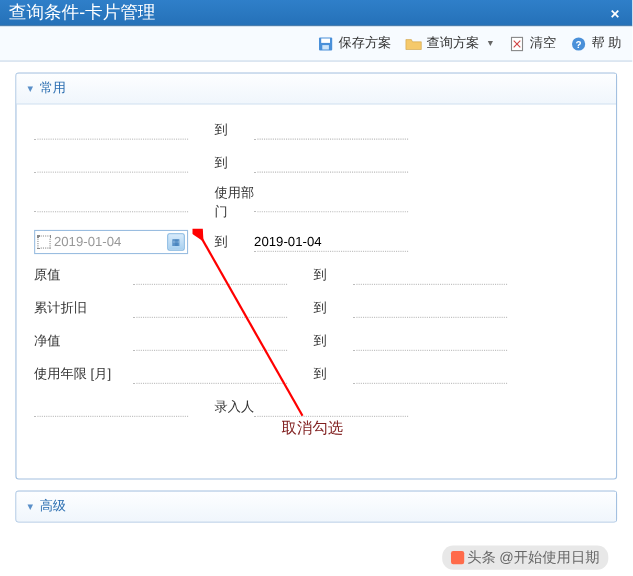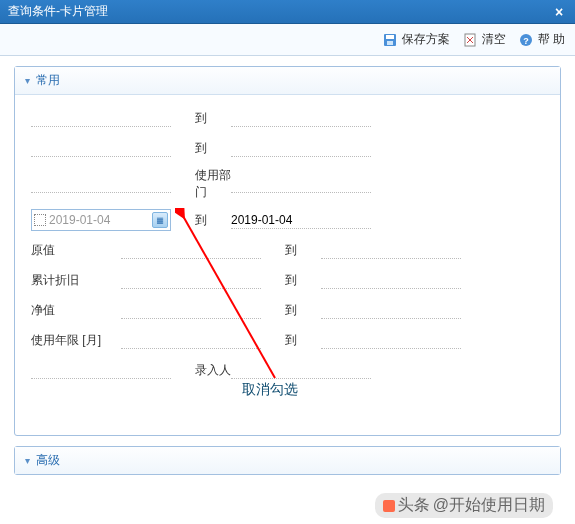--- a/index.html
+++ b/index.html
@@ -15,21 +15,21 @@
     .titlebar {
       background: linear-gradient(to bottom, #2f7fc9, #2571b8);
       color: #fff;
       height: 24px;
       display: flex;
       align-items: center;
       justify-content: space-between;
       padding: 0 8px;
       border-bottom: 1px solid #1a5a95;
     }
-    .titlebar .title { font-size: 12px; }
+    .titlebar .title { font-size: 16px; }
     .titlebar .close {
       color: #fff;
       font-size: 14px;
       font-weight: bold;
       cursor: pointer;
       width: 16px;
       text-align: center;
     }
     .toolbar {
       background: #f7fbff;
@@ -142,44 +142,44 @@
     .annotation-arrow {
       position: absolute;
       left: 160px;
       top: 113px;
       width: 160px;
       height: 180px;
       pointer-events: none;
     }
     .annotation-text {
       position: absolute;
-      left: 227px;
+      left: 241px;
       top: 286px;
-      color: #0c4a6e;
+      color: #7f1d1d;
       font-size: 14px;
       pointer-events: none;
     }
     .footer-badge {
       position: absolute;
       right: 22px;
       bottom: 6px;
       display: flex;
       align-items: center;
       gap: 2px;
       color: #666;
       font-size: 12px;
     }
     .badge-circle {
       background: #e8e8e8;
       border-radius: 10px;
       padding: 2px 8px;
       display: flex;
       align-items: center;
       gap: 3px;
-      font-size: 16px;
+      font-size: 13px;
     }
     .badge-circle .mini-icon {
       width: 12px;
       height: 12px;
       background: #ff6b4a;
       border-radius: 2px;
       display: inline-block;
     }
     .dropdown-arrow {
       font-size: 8px;
@@ -202,20 +202,29 @@
           <rect x="2" y="2" width="12" height="12" fill="#4a90d9" rx="1"></rect>
           <rect x="4" y="3" width="8" height="4" fill="#fff"></rect>
           <rect x="5" y="9" width="6" height="4" fill="#cde5fa"></rect>
         </svg>
     </span>
     <span>保存方案</span>
   </div>
   <div class="toolbar-item">
     <span class="icon">
       <svg width="16" height="16" viewBox="0 0 16 16">
+          <path d="M1 4 h5 l1 2 h8 v7 h-14 z" fill="#f5c96b" stroke="#c99a3a" stroke-width="0.5"></path>
+        </svg>
+    </span>
+    <span>查询方案</span>
+    <span class="dropdown-arrow">▼</span>
+  </div>
+  <div class="toolbar-item">
+    <span class="icon">
+      <svg width="16" height="16" viewBox="0 0 16 16">
           <rect x="3" y="2" width="10" height="12" fill="#fff" stroke="#888"></rect>
           <line x1="5" y1="5" x2="11" y2="11" stroke="#d04545"></line>
           <line x1="11" y1="5" x2="5" y2="11" stroke="#d04545"></line>
         </svg>
     </span>
     <span>清空</span>
   </div>
   <div class="toolbar-item">
     <span class="icon">
       <svg width="16" height="16" viewBox="0 0 16 16">

